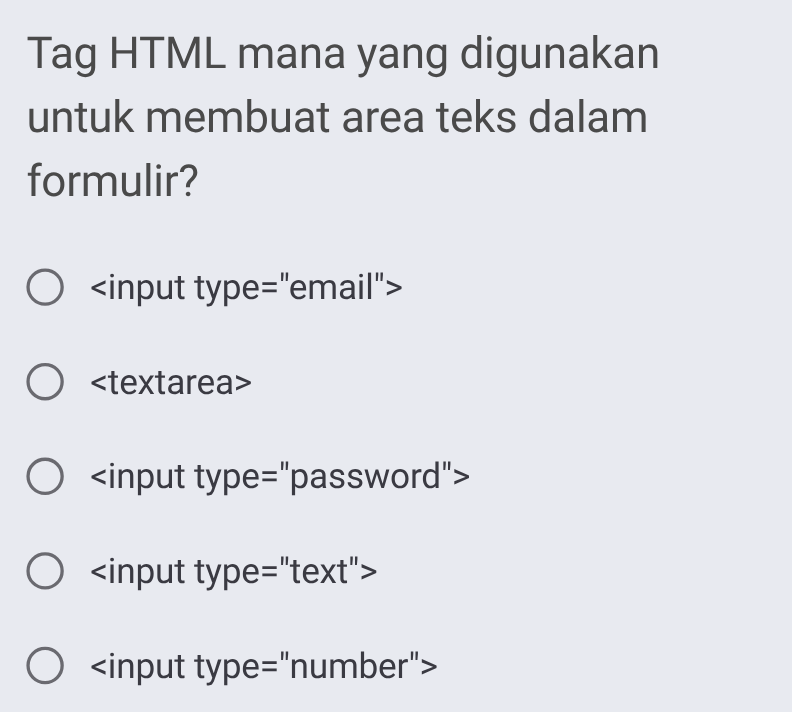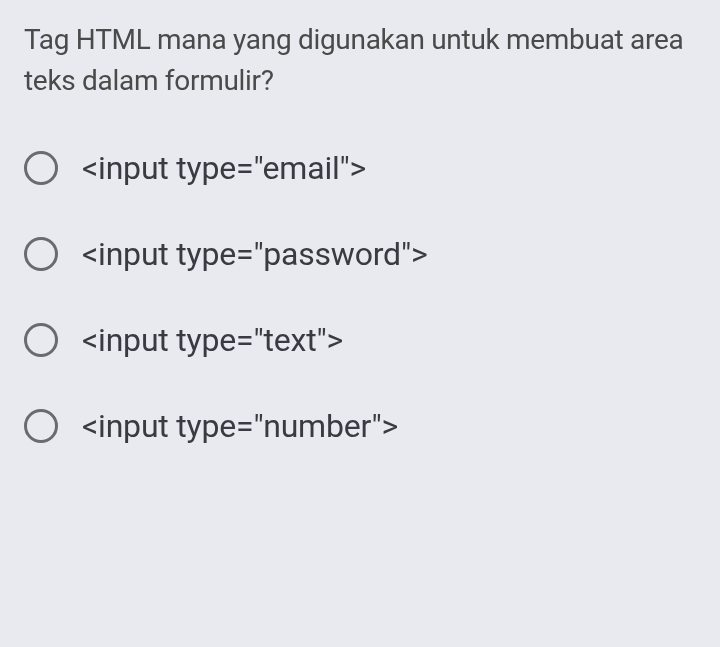--- a/index.html
+++ b/index.html
@@ -9,21 +9,21 @@
     }
     body {
       font-family: 'Roboto', Arial, sans-serif;
       background-color: #e8eaf0;
       width: 720px;
       height: 647px;
       padding: 20px 24px;
       color: #3a3a3a;
     }
     .question {
-      font-size: 28px;
+      font-size: 40px;
       line-height: 1.45;
       color: #4a4a4a;
       margin-bottom: 48px;
       letter-spacing: -0.3px;
     }
     .options {
       display: flex;
       flex-direction: column;
       gap: 48px;
     }
@@ -52,20 +52,24 @@
 
 <div class="question">Tag HTML mana yang digunakan untuk membuat area teks dalam formulir?</div>
 
 <div class="options">
   <div class="option">
     <div class="radio"></div>
     <div class="option-label">&lt;input type="email"&gt;</div>
   </div>
   <div class="option">
     <div class="radio"></div>
+    <div class="option-label">&lt;textarea&gt;</div>
+  </div>
+  <div class="option">
+    <div class="radio"></div>
     <div class="option-label">&lt;input type="password"&gt;</div>
   </div>
   <div class="option">
     <div class="radio"></div>
     <div class="option-label">&lt;input type="text"&gt;</div>
   </div>
   <div class="option">
     <div class="radio"></div>
     <div class="option-label">&lt;input type="number"&gt;</div>
   </div>

